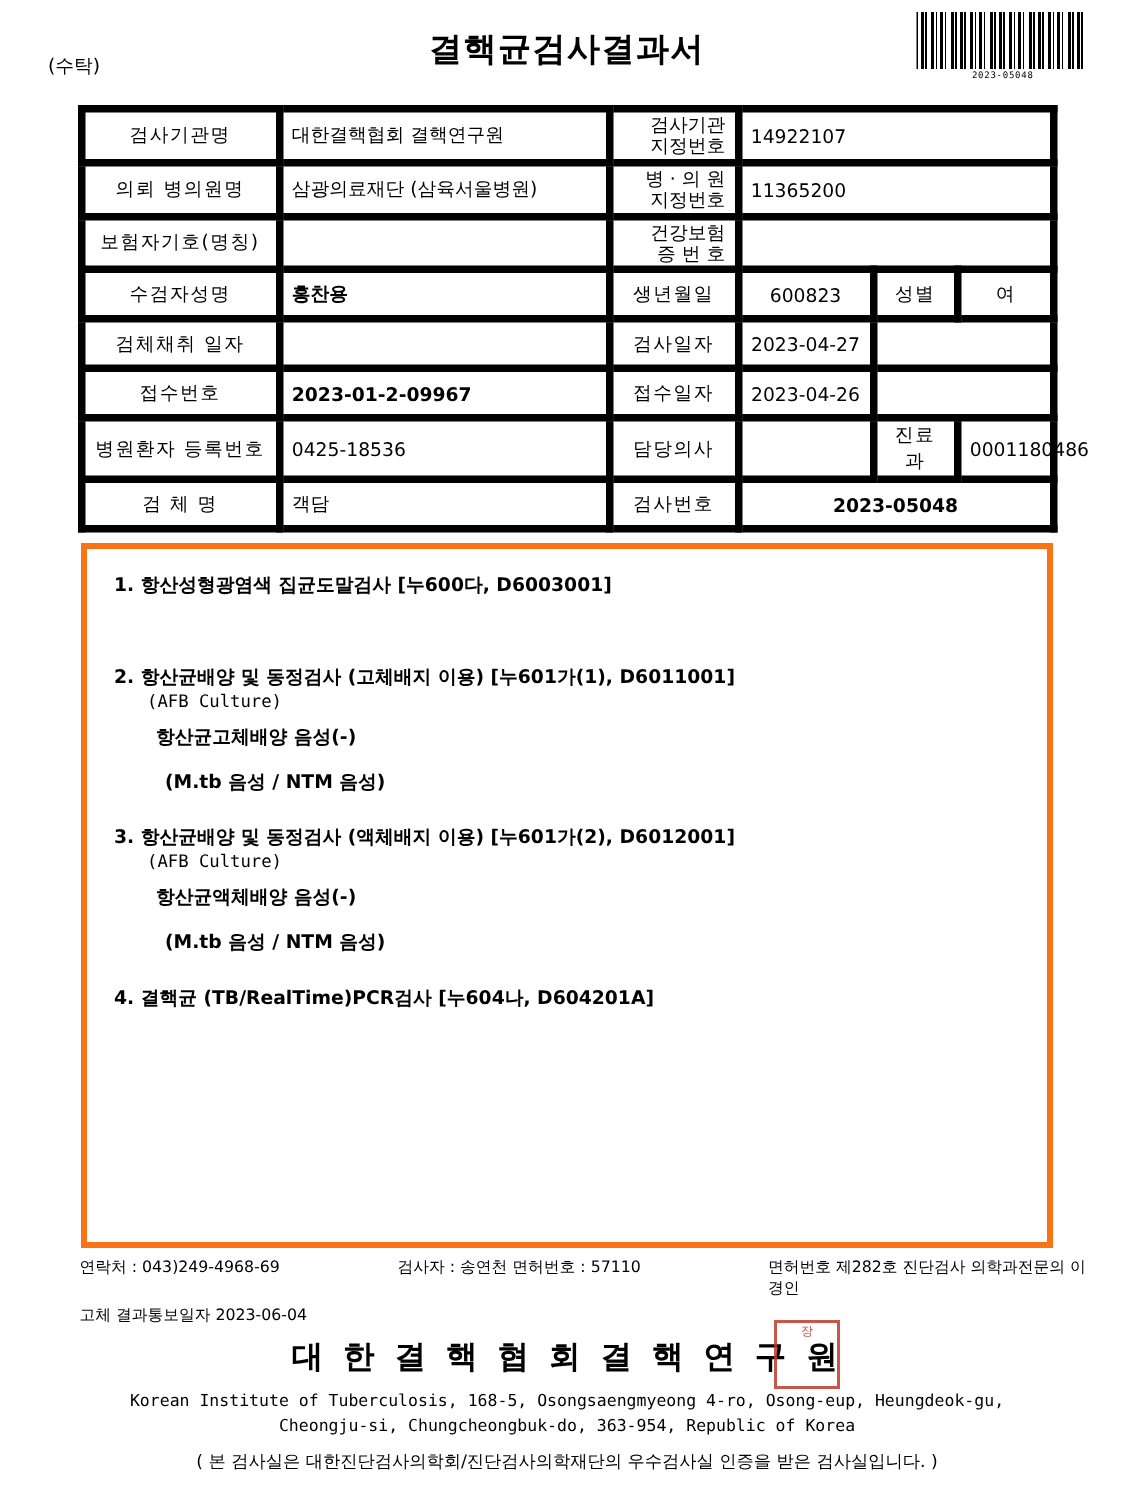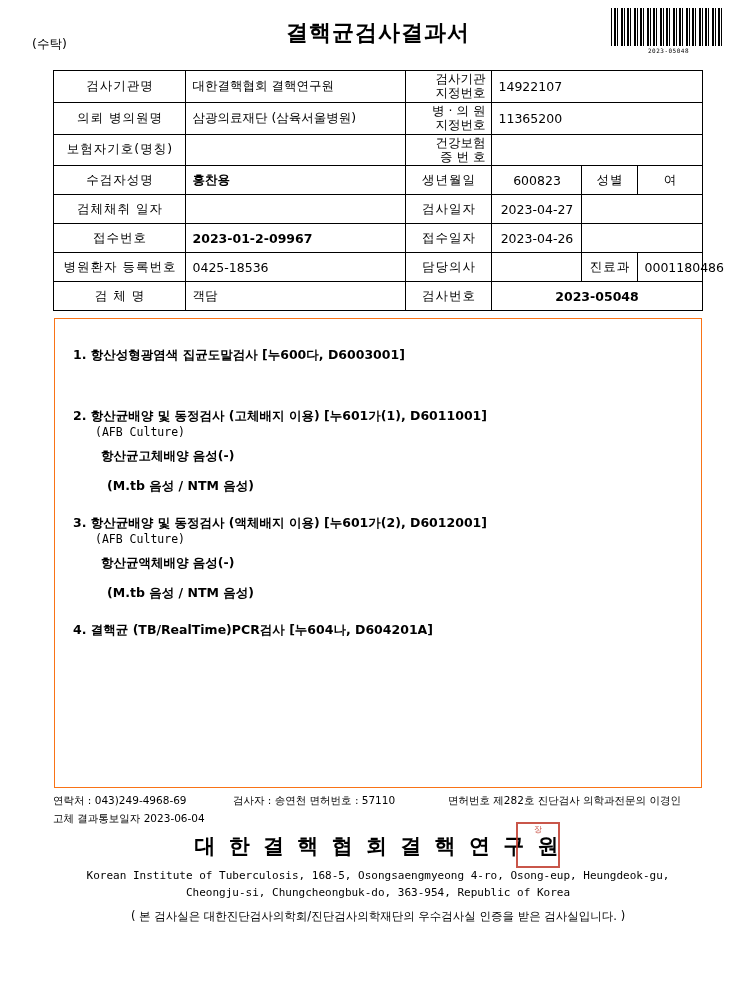--- a/index.html
+++ b/index.html
@@ -69,21 +69,21 @@
     font-family: "DejaVu Sans Mono", monospace;
   }
   
   table.info {
     border-collapse: collapse;
     width: 648px;
     margin: 8px auto 0 auto;
     table-layout: fixed;
   }
   table.info td {
-    border: 1px solid #000000;
+    border: 5px solid #000000;
     height: 26px;
     font-size: 12.5px;
     padding: 1px 6px;
     font-family: "DejaVu Sans", sans-serif;
   }
   td.lbl {
     text-align: center;
     letter-spacing: 1px;
   }
   td.lbl2 {
@@ -102,24 +102,24 @@
     font-weight: bold;
   }
   .tiny {
     font-size: 8.5px;
     letter-spacing: 0;
   }
   
   .results {
     width: 648px;
     margin: 7px auto 0 auto;
-    border: 1px solid #f97316;
+    border: 4px solid #f97316;
     height: 470px;
     box-sizing: border-box;
-    padding: 28px 18px 0 18px;
+    padding: 16px 18px 0 18px;
     font-size: 12.5px;
   }
   .res-item {
     margin-bottom: 2px;
   }
   .res-line1 {
     font-weight: bold;
     letter-spacing: 0px;
   }
   .res-sub {
@@ -145,20 +145,21 @@
   .footer {
     width: 700px;
     margin: 6px auto 0 auto;
     font-size: 10.5px;
     position: relative;
   }
   .frow {
     display: flex;
     align-items: flex-start;
     margin-bottom: 4px;
+    gap: 32px;
   }
   .f-left { width: 180px; padding-left: 25px; }
   .f-mid  { width: 120px; }
   .f-rest { flex: 1; }
   .org-line {
     text-align: center;
     font-size: 21px;
     font-weight: bold;
     letter-spacing: 3px;
     margin-top: 6px;

